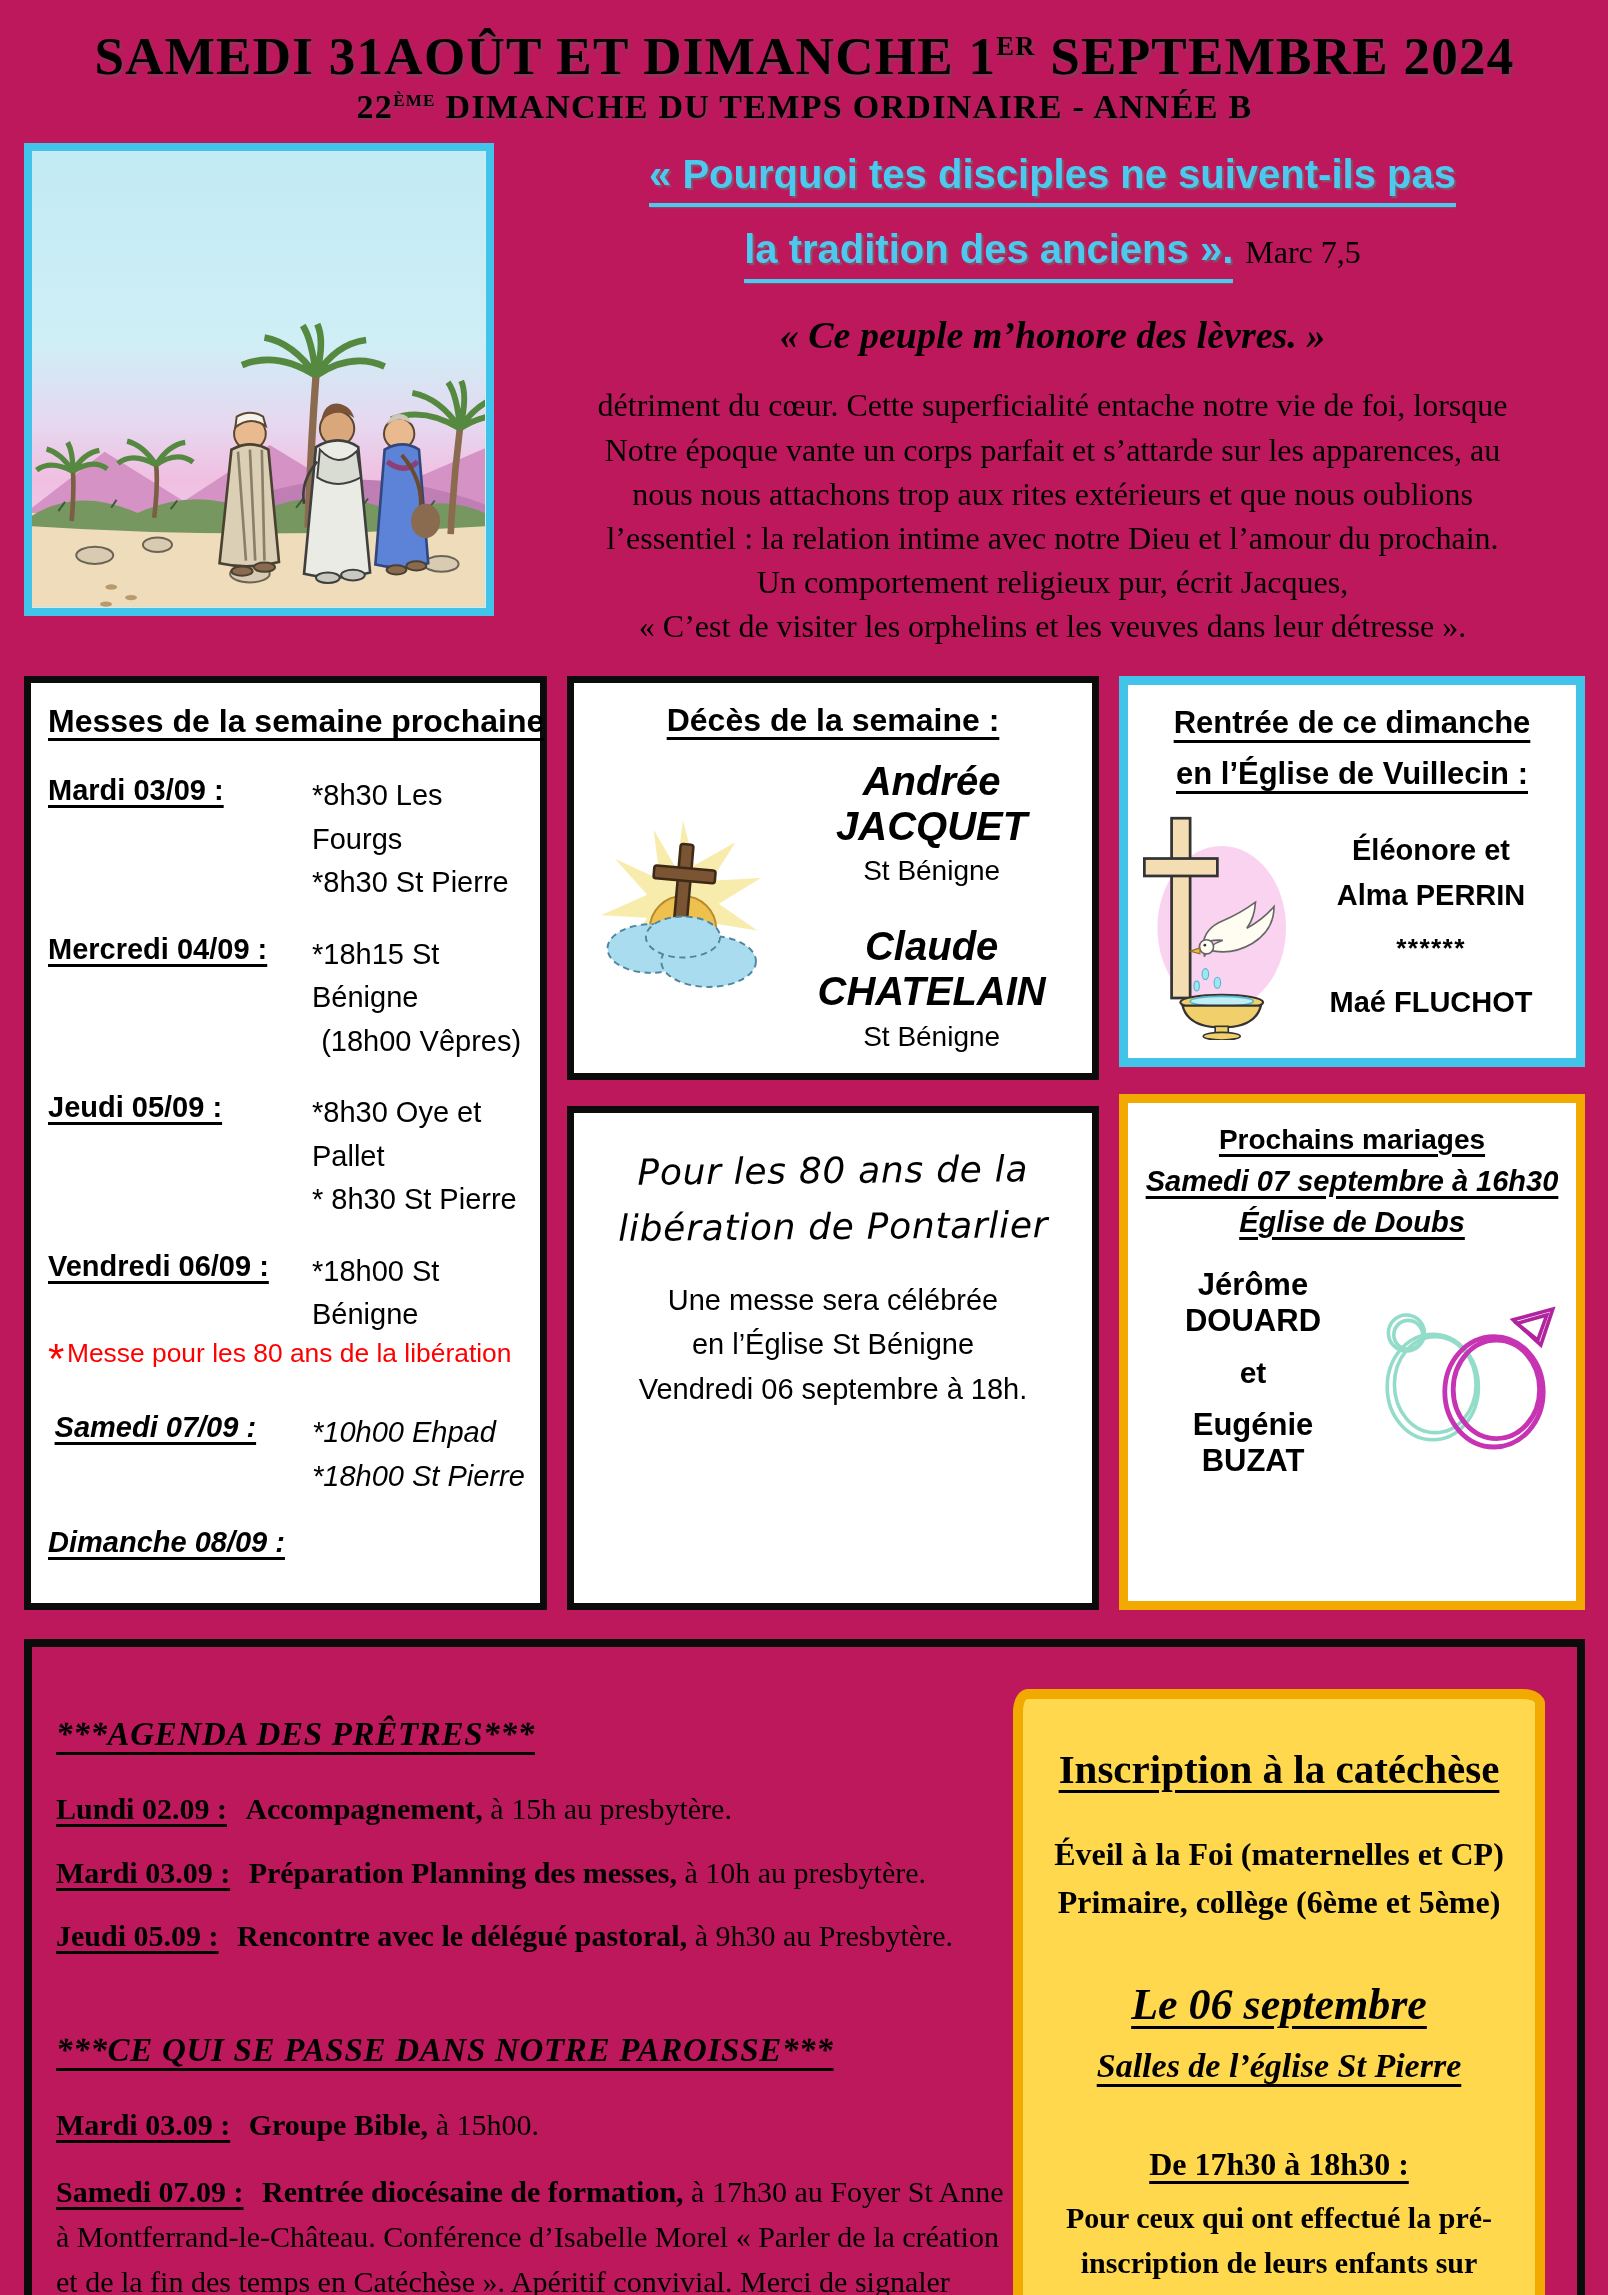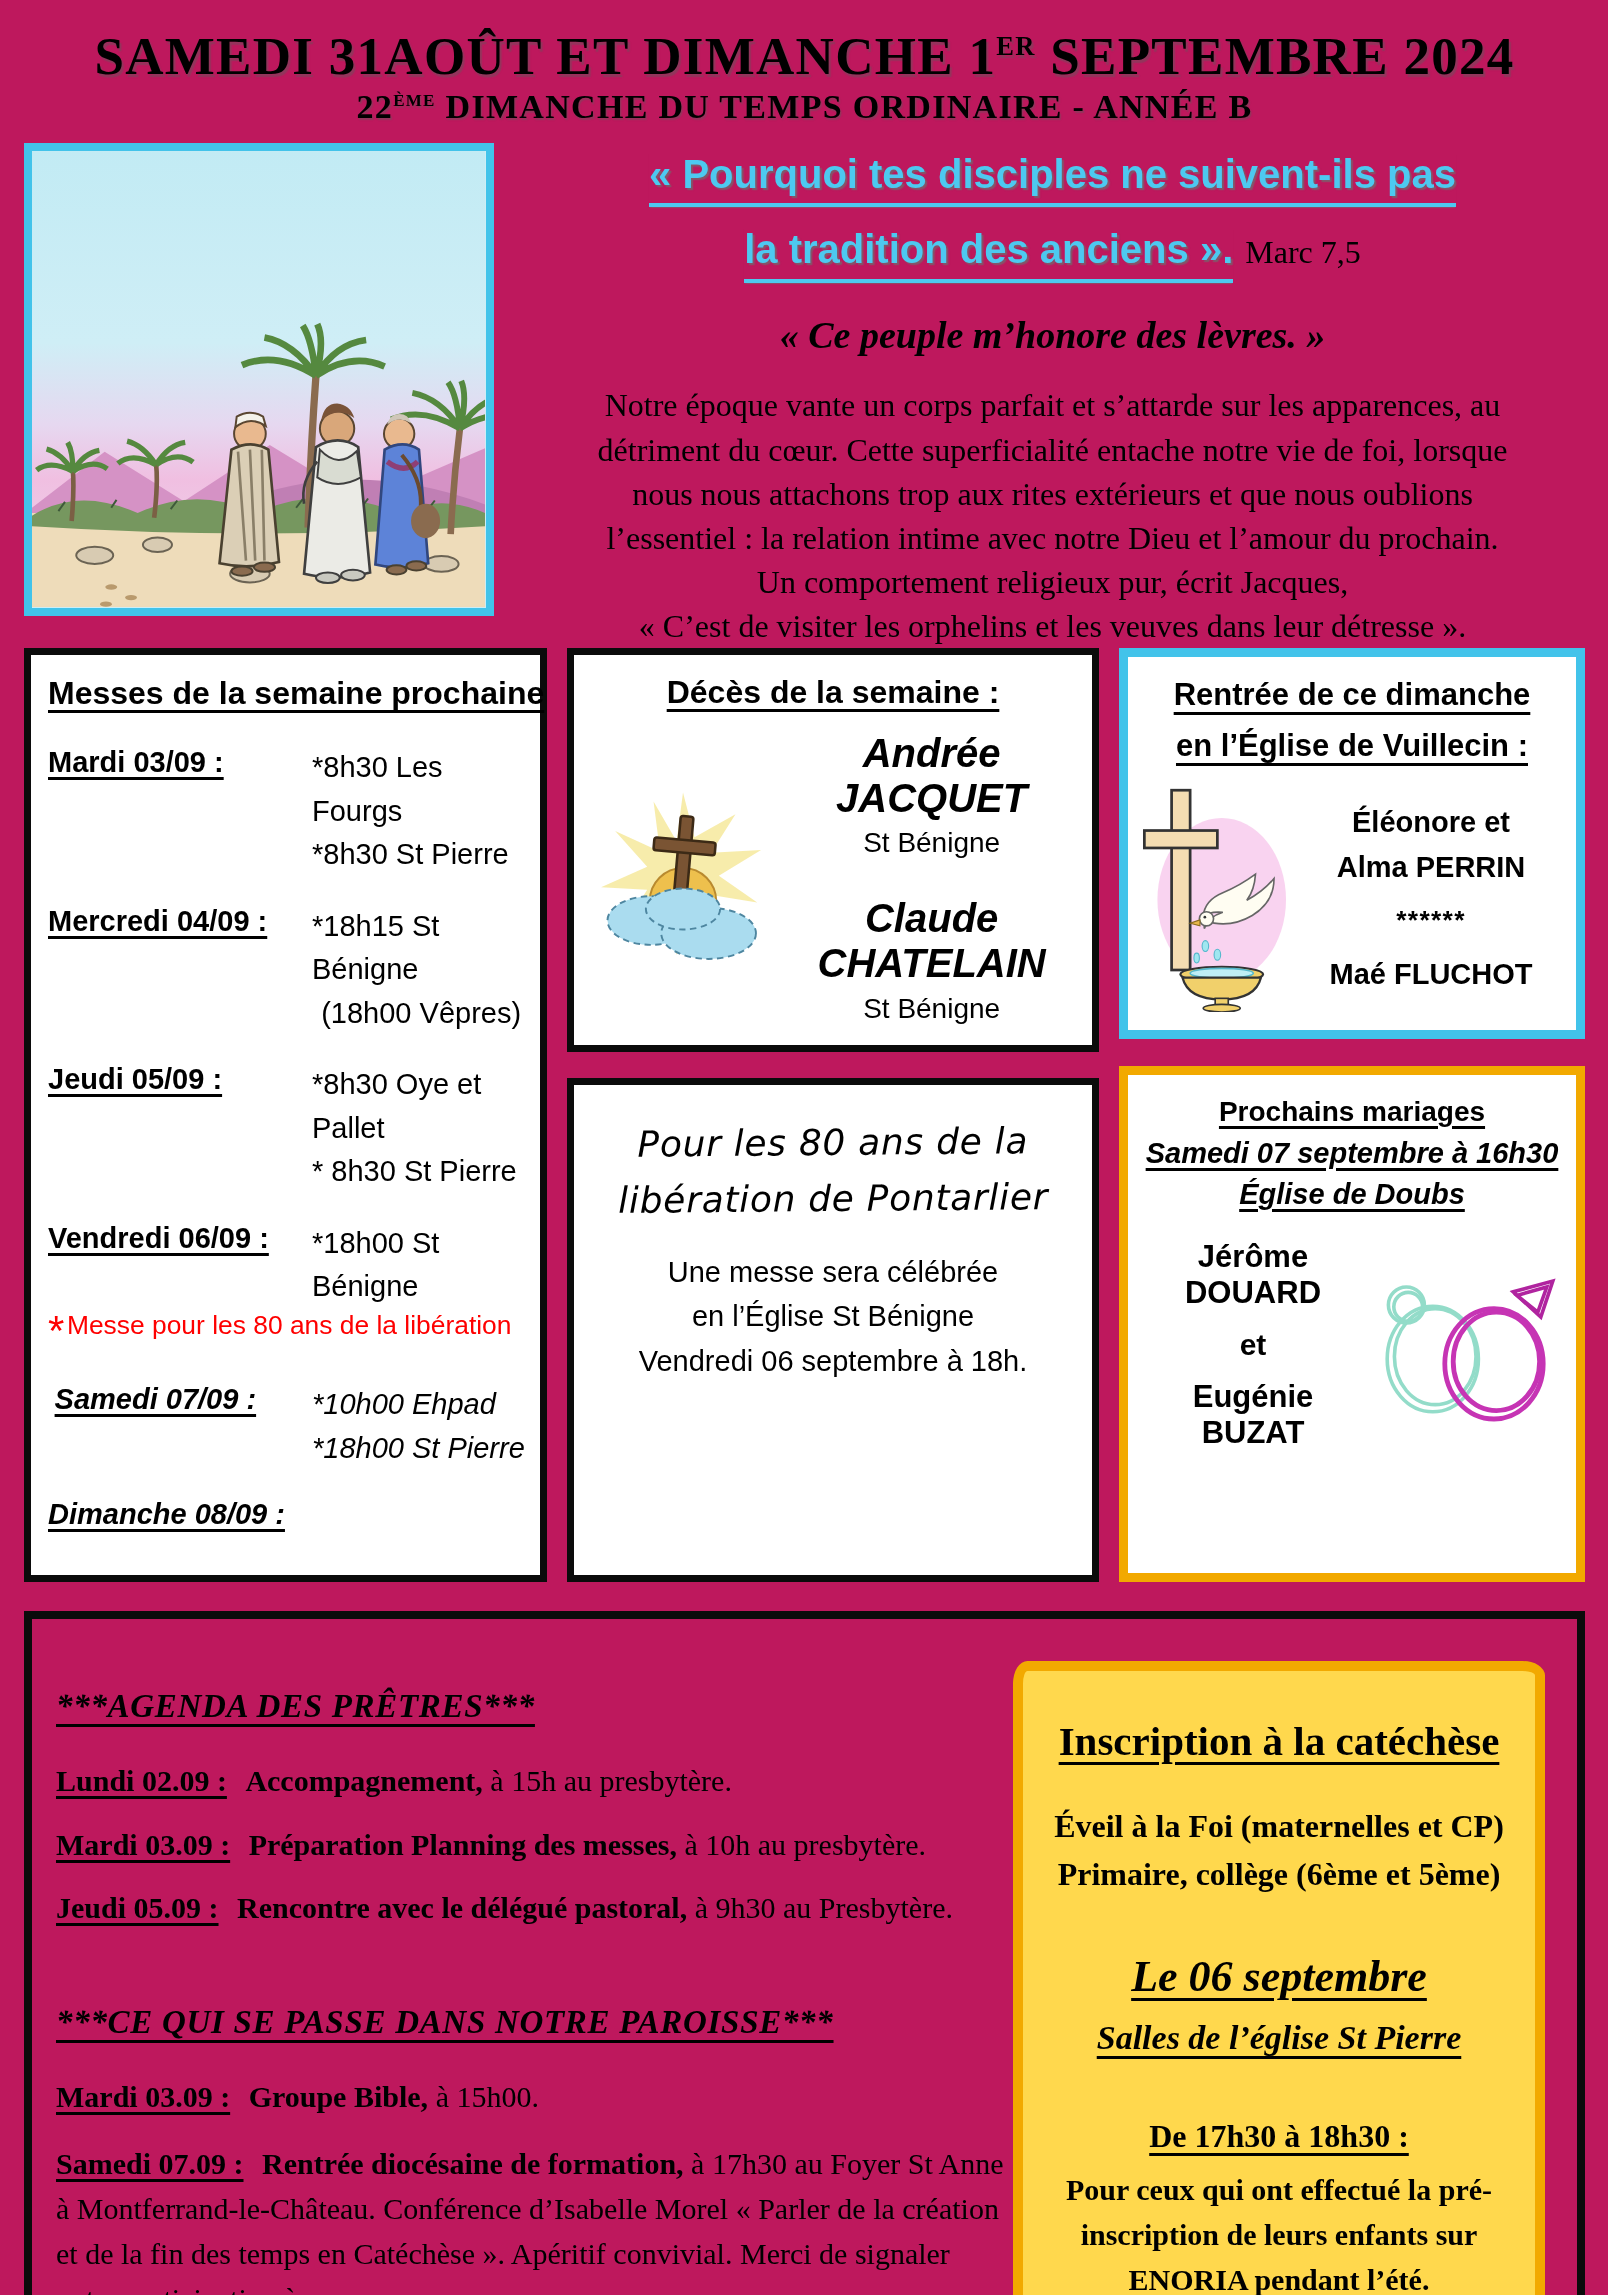--- a/index.html
+++ b/index.html
@@ -68,21 +68,21 @@
     font-size: 38px;
     margin-top: 30px;
   }
   .q-par {
     font-family: "Liberation Serif", serif;
     font-size: 32px;
     line-height: 1.38;
     margin-top: 26.4px;
   }
   
-  .mid-row { display: flex; gap: 20px; align-items: stretch; justify-content: flex-end; }
+  .mid-row { display: flex; gap: 20px; margin-top: 28px; align-items: stretch; justify-content: flex-end; }
   .box { border: 7.3px solid #0b0b0b; background: #fff; }
   .messes {
     width: 523px; flex: none;
     padding: 20px 12px 16px 17px;
   }
   .messes-title {
     font-size: 32px; font-weight: 700;
     text-decoration: underline;
     text-decoration-thickness: 3.3px;
     text-underline-offset: 6px;
@@ -320,22 +320,22 @@
           <ellipse cx="150" cy="676" rx="9" ry="4"></ellipse>
           <ellipse cx="112" cy="686" rx="9" ry="4"></ellipse>
         </g>
       </svg>
     </div>
     <div class="quote-col">
       <div class="q-head-line"><span class="q-head">« Pourquoi tes disciples ne suivent-ils pas</span></div>
       <div class="q-head-line"><span class="q-head">la tradition des anciens ».</span><span class="q-ref">Marc 7,5</span></div>
       <div class="q-verse">« Ce peuple m’honore des lèvres. »</div>
       <div class="q-par">
+        <div>détriment du cœur. Cette superficialité entache notre vie de foi, lorsque</div>
         <div>Notre époque vante un corps parfait et s’attarde sur les apparences, au</div>
-        <div>détriment du cœur. Cette superficialité entache notre vie de foi, lorsque</div>
         <div>nous nous attachons trop aux rites extérieurs et que nous oublions</div>
         <div>l’essentiel : la relation intime avec notre Dieu et l’amour du prochain.</div>
         <div>Un comportement religieux pur, écrit Jacques,</div>
         <div>« C’est de visiter les orphelins et les veuves dans leur détresse ».</div>
       </div>
     </div>
   </div>
 
   <div class="mid-row">
 

